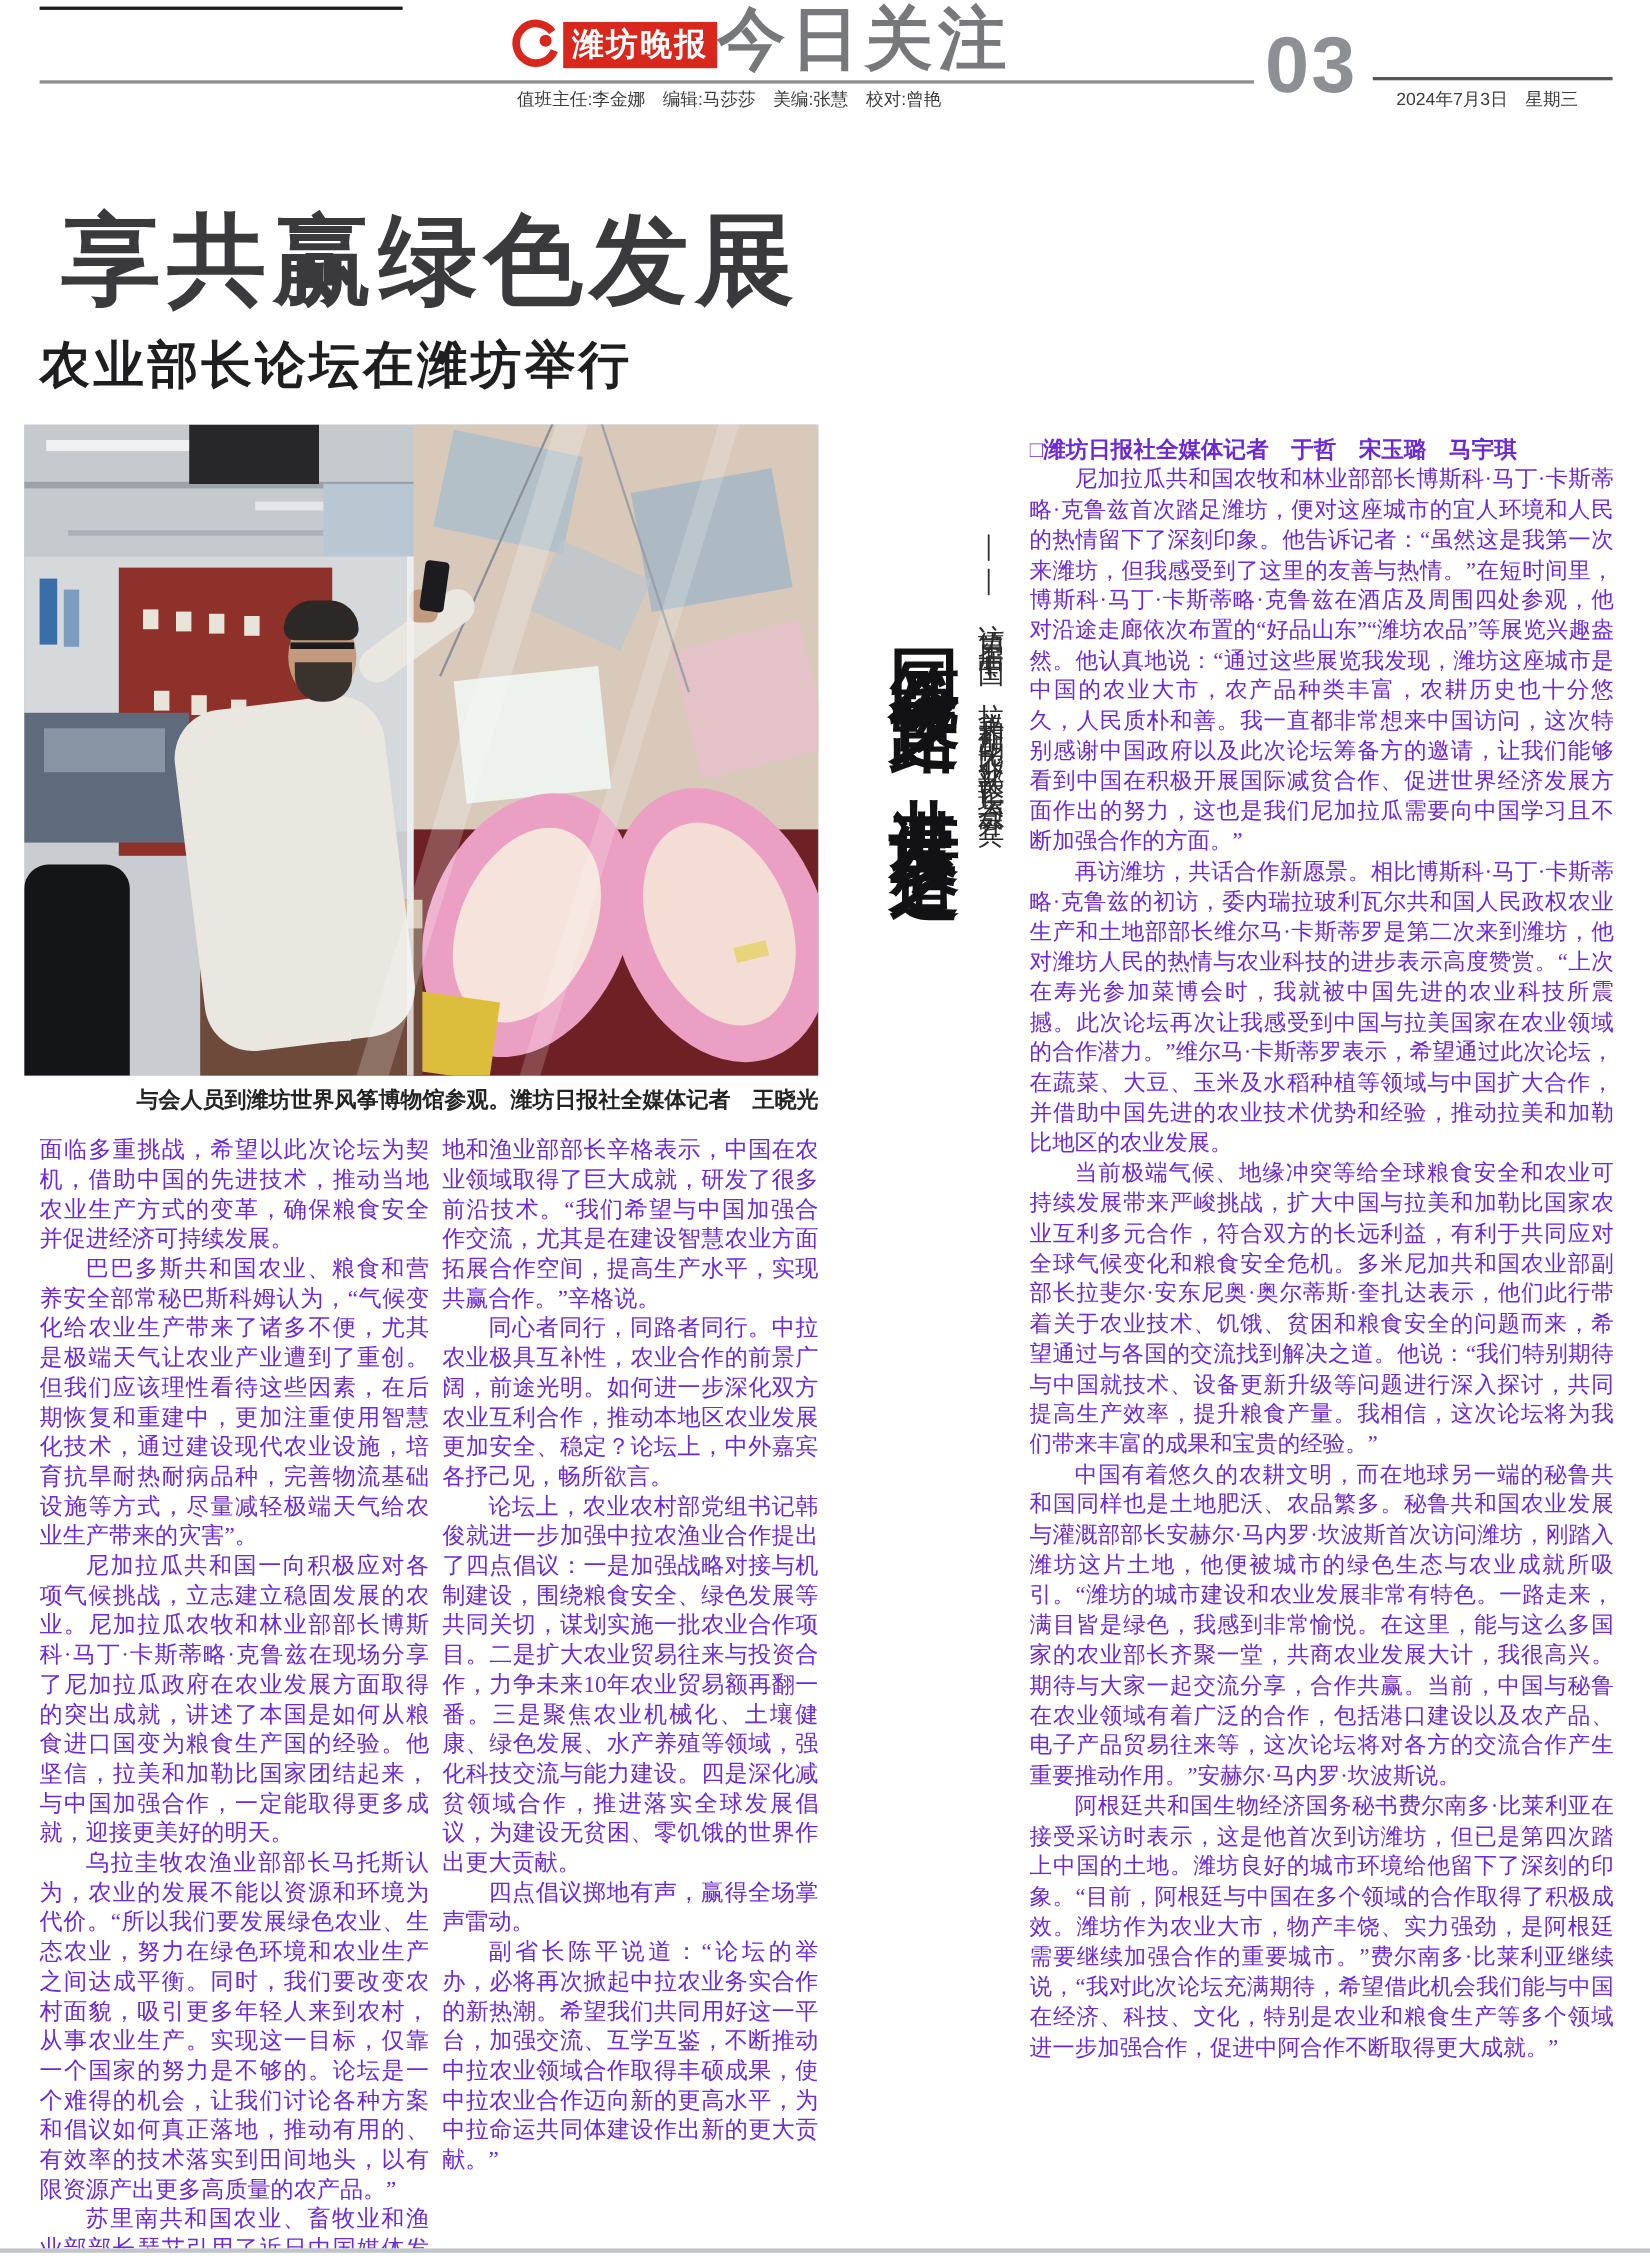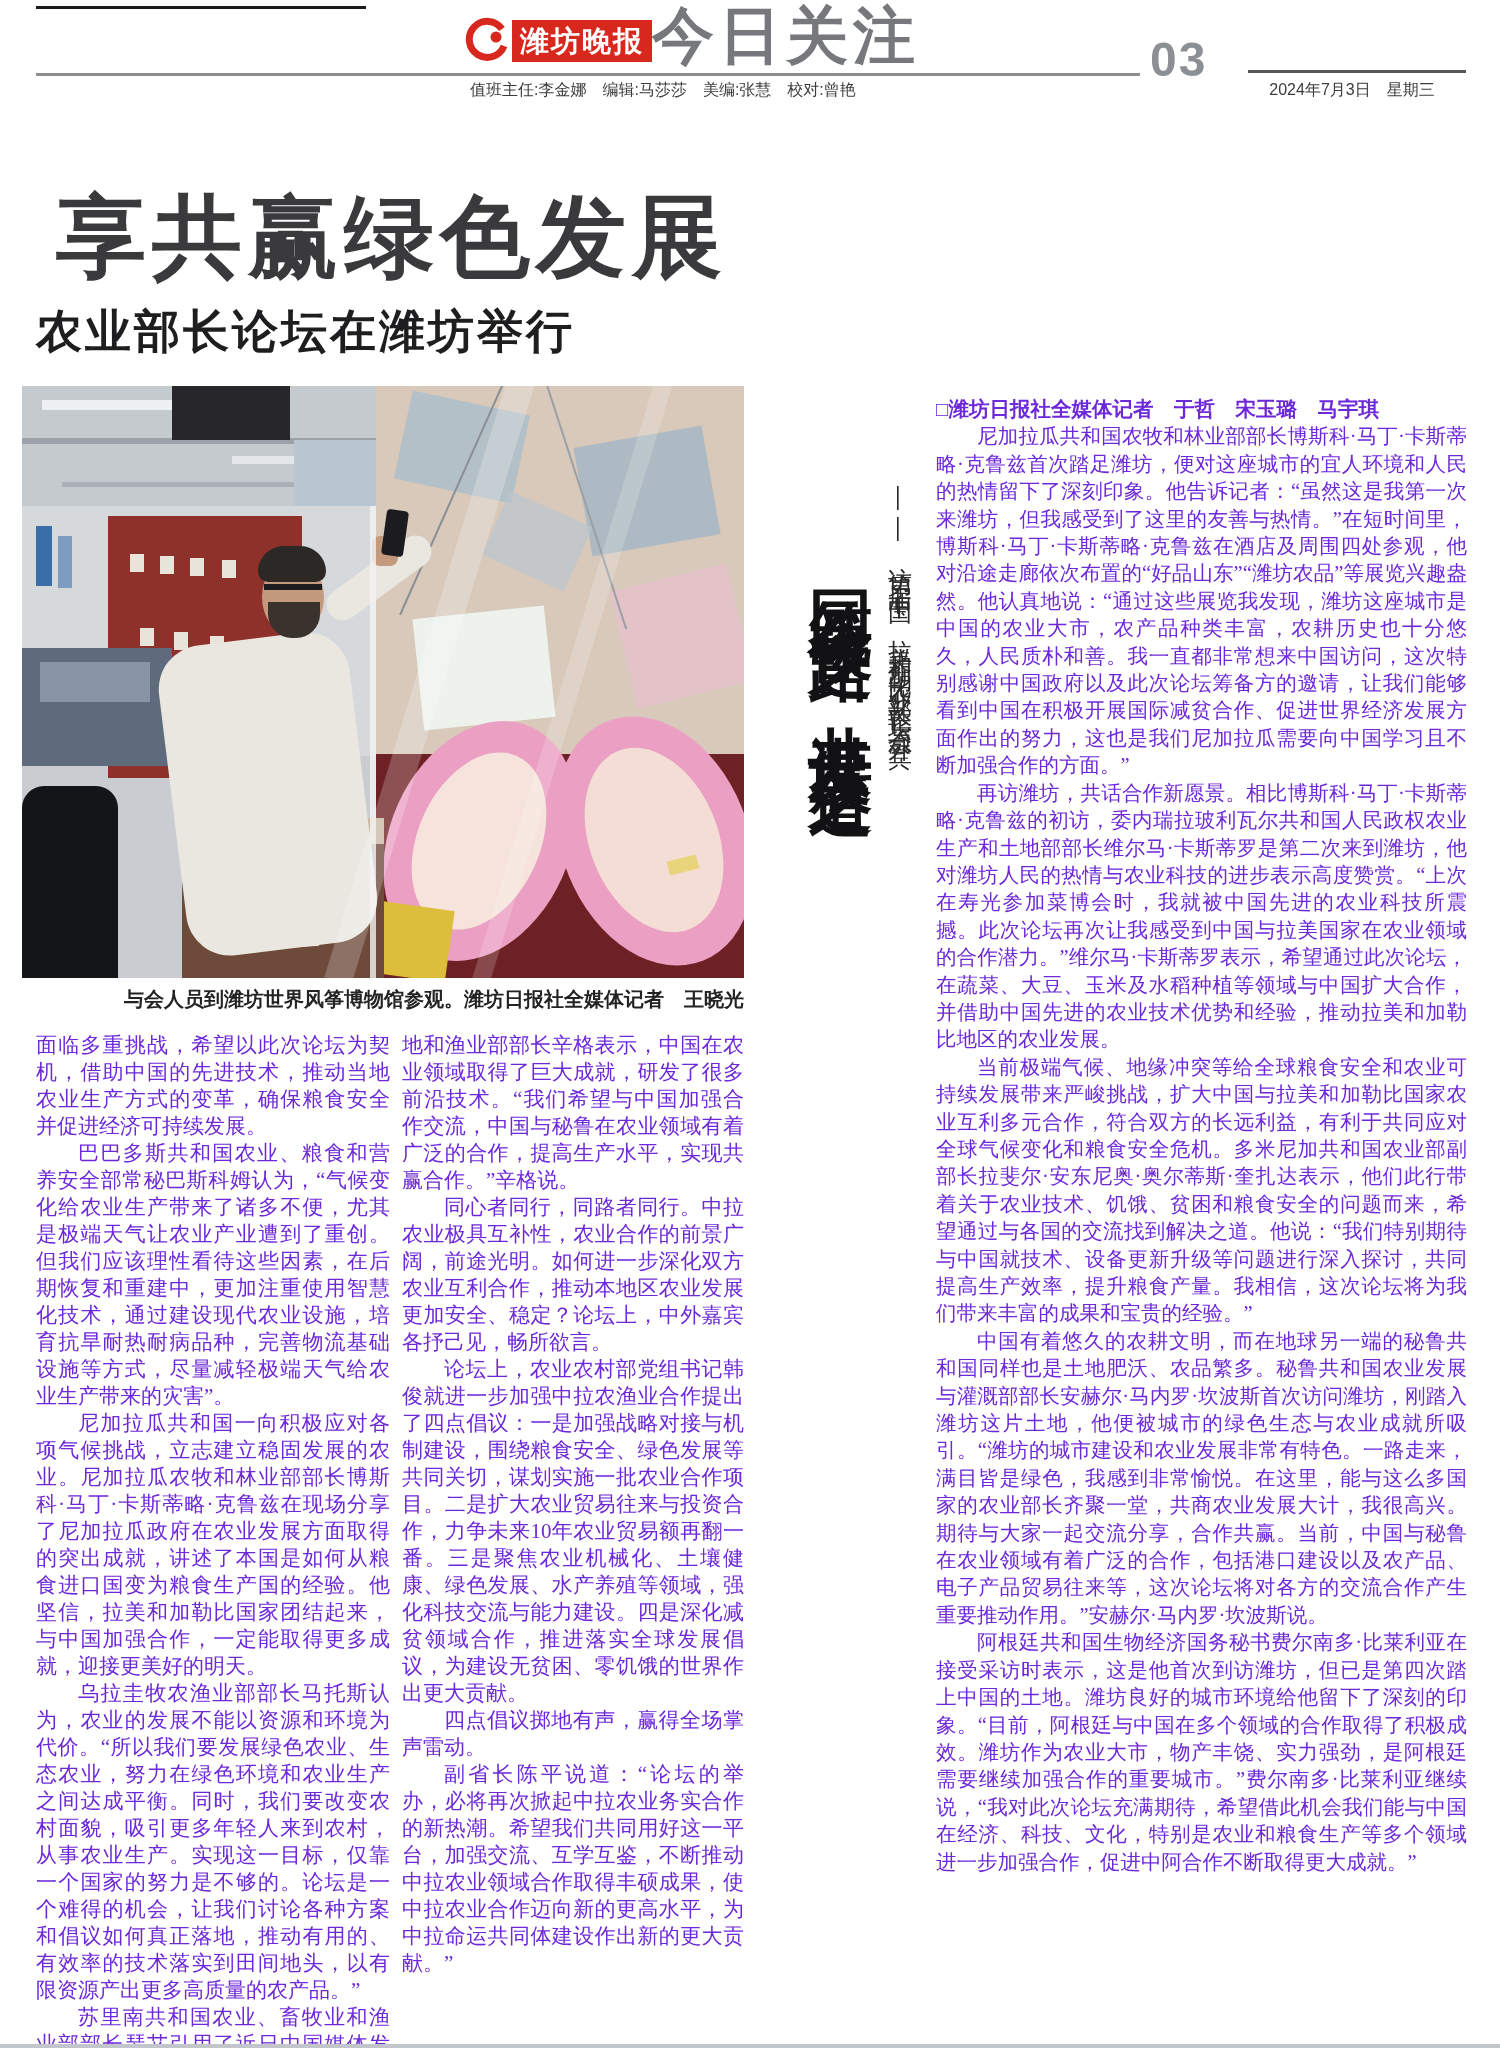--- a/index.html
+++ b/index.html
@@ -11,21 +11,21 @@
   .logo-mark{left:462px;top:16px;width:46px;height:46px;}
   .logo-box{left:512px;top:20px;width:140px;height:42px;background:#d8271c;color:#fff;
             font-family:"Liberation Sans",sans-serif;font-weight:700;font-size:29px;
             line-height:42px;text-align:center;letter-spacing:2px;}
   .section-title{left:652px;top:0px;font-family:"Liberation Sans",sans-serif;font-weight:900;
             font-size:62px;line-height:72px;color:#77787b;letter-spacing:5px;}
   .header-rule{left:36px;top:73px;width:1104px;height:3px;background:#8e8e90;}
   .byline{left:470px;top:80px;width:690px;font-family:"Liberation Sans",sans-serif;
             font-size:16px;color:#3b3b3d;text-align:left;}
   .page-no{left:1150px;top:24px;font-family:"Liberation Sans",sans-serif;font-weight:700;
-            font-size:48px;line-height:72px;color:#8c9095;letter-spacing:2px;text-align:center;}
+            font-size:72px;line-height:72px;color:#8c9095;letter-spacing:2px;text-align:center;}
   .date-rule{left:1248px;top:70px;width:218px;height:3px;background:#55565a;}
   .page-date{left:1238px;top:80px;width:228px;font-family:"Liberation Sans",sans-serif;
             font-size:16px;color:#3b3b3d;text-align:center;}
   
   .headline{left:56px;top:190px;font-family:"Liberation Sans",sans-serif;font-weight:900;
             font-size:90px;line-height:94px;color:#3a3a3c;letter-spacing:6px;}
   .subheadline{left:36px;top:304px;font-family:"DejaVu Serif","Liberation Serif",serif;
             font-weight:700;font-size:46px;line-height:54px;color:#1e1e20;letter-spacing:3px;}
   
   .photo{left:22px;top:386px;width:722px;height:592px;overflow:hidden;background:#c9ccd0;}
@@ -187,21 +187,21 @@
   <p class="para">面临多重挑战，希望以此次论坛为契机，借助中国的先进技术，推动当地农业生产方式的变革，确保粮食安全并促进经济可持续发展。</p>
   <div>
       <p class="indent">巴巴多斯共和国农业、粮食和营养安全部常秘巴斯科姆认为，“气候变化给农业生产带来了诸多不便，尤其是极端天气让农业产业遭到了重创。但我们应该理性看待这些因素，在后期恢复和重建中，更加注重使用智慧化技术，通过建设现代农业设施，培育抗旱耐热耐病品种，完善物流基础设施等方式，尽量减轻极端天气给农业生产带来的灾害”。</p>
       <p class="indent">尼加拉瓜共和国一向积极应对各项气候挑战，立志建立稳固发展的农业。尼加拉瓜农牧和林业部部长博斯科·马丁·卡斯蒂略·克鲁兹在现场分享了尼加拉瓜政府在农业发展方面取得的突出成就，讲述了本国是如何从粮食进口国变为粮食生产国的经验。他坚信，拉美和加勒比国家团结起来，与中国加强合作，一定能取得更多成就，迎接更美好的明天。</p>
       <p class="indent">乌拉圭牧农渔业部部长马托斯认为，农业的发展不能以资源和环境为代价。“所以我们要发展绿色农业、生态农业，努力在绿色环境和农业生产之间达成平衡。同时，我们要改变农村面貌，吸引更多年轻人来到农村，从事农业生产。实现这一目标，仅靠一个国家的努力是不够的。论坛是一个难得的机会，让我们讨论各种方案和倡议如何真正落地，推动有用的、有效率的技术落实到田间地头，以有限资源产出更多高质量的农产品。”</p>
       <p class="indent">苏里南共和国农业、畜牧业和渔业部部长瑟艾引用了近日中国媒体发表的一篇报道：“为了确保粮食安全，我们需要推进产业链、创新链、资金链、人才链衔接融合、协同发力，立足产业打造‘四链合一’。”他表示，这篇报道给了他很大启发，苏里南愿和中国及其他拉加伙伴们一起努力，将“四链合一”变为现实，共同创造经济繁荣和可持续发展的未来。</p>
     </div>
 </div>
 
 <div class="abs col col-2">
-  <p class="para">地和渔业部部长辛格表示，中国在农业领域取得了巨大成就，研发了很多前沿技术。“我们希望与中国加强合作交流，中国与秘鲁在农业领域有着广泛的合作，提高生产水平，实现共赢合作。”辛格说。</p>
+  <p class="para">地和渔业部部长辛格表示，中国在农业领域取得了巨大成就，研发了很多前沿技术。“我们希望与中国加强合作交流，尤其是在建设智慧农业方面拓展合作空间，提高生产水平，实现共赢合作。”辛格说。</p>
   <div>
       <p class="indent">同心者同行，同路者同行。中拉农业极具互补性，农业合作的前景广阔，前途光明。如何进一步深化双方农业互利合作，推动本地区农业发展更加安全、稳定？论坛上，中外嘉宾各抒己见，畅所欲言。</p>
       <p class="indent">论坛上，农业农村部党组书记韩俊就进一步加强中拉农渔业合作提出了四点倡议：一是加强战略对接与机制建设，围绕粮食安全、绿色发展等共同关切，谋划实施一批农业合作项目。二是扩大农业贸易往来与投资合作，力争未来10年农业贸易额再翻一番。三是聚焦农业机械化、土壤健康、绿色发展、水产养殖等领域，强化科技交流与能力建设。四是深化减贫领域合作，推进落实全球发展倡议，为建设无贫困、零饥饿的世界作出更大贡献。</p>
       <p class="indent">四点倡议掷地有声，赢得全场掌声雷动。</p>
       <p class="indent">副省长陈平说道：“论坛的举办，必将再次掀起中拉农业务实合作的新热潮。希望我们共同用好这一平台，加强交流、互学互鉴，不断推动中拉农业领域合作取得丰硕成果，使中拉农业合作迈向新的更高水平，为中拉命运共同体建设作出新的更大贡献。”</p>
     </div>
 </div>
 
 <div class="abs col col-r">
   <p class="reporter">□潍坊日报社全媒体记者　于哲　宋玉璐　马宇琪</p>

